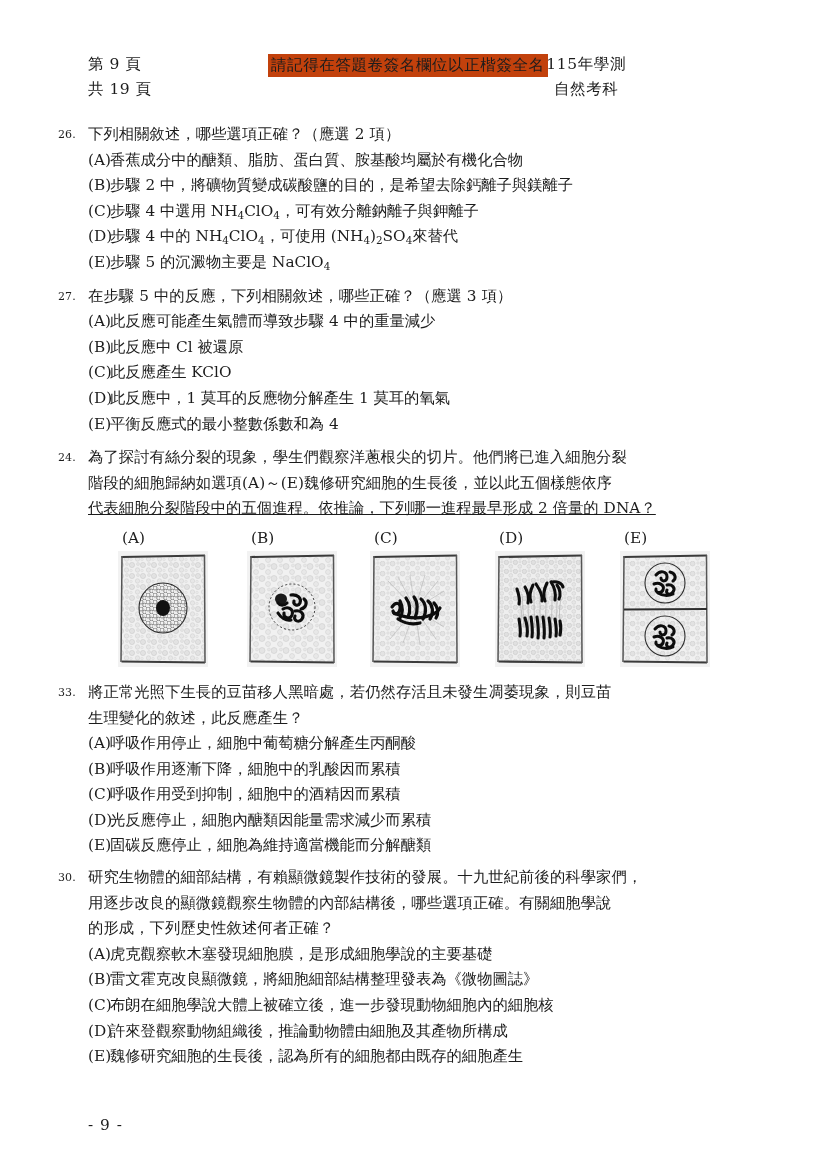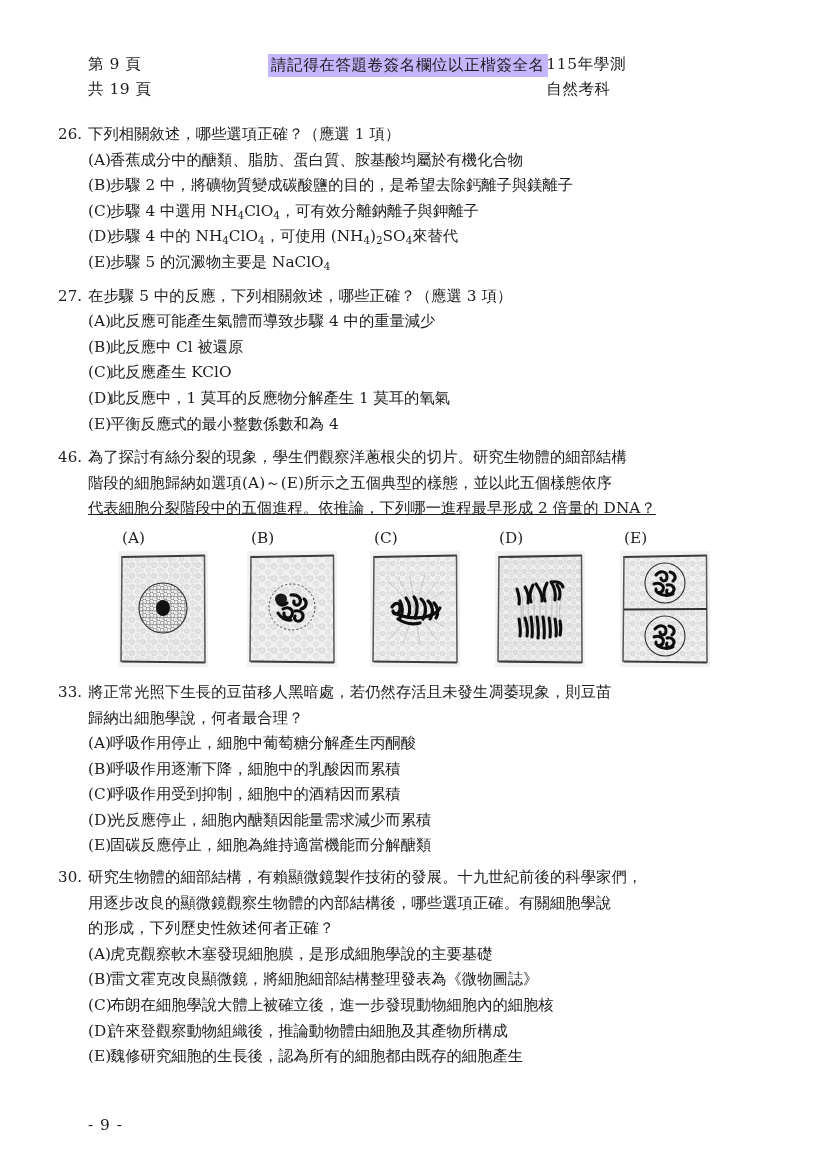--- a/index.html
+++ b/index.html
@@ -39,32 +39,32 @@
     letter-spacing: 0.5px;
     white-space: nowrap;
   }
   .hdr-left div { white-space: pre; }
   .hdr-center {
     position: absolute;
     left: 268px;
     top: 2px;
     font-size: 15.5px;
     line-height: 21px;
-    background: #c4b5fd;
+    background: #c2410c;
     padding: 1px 3px;
     letter-spacing: 0.6px;
     white-space: nowrap;
   }
   .hdr-right {
     position: absolute;
     right: 58px;
     top: 0;
     font-size: 15.5px;
     line-height: 25px;
-    text-align: left;
+    text-align: center;
     white-space: nowrap;
     letter-spacing: 0.6px;
   }
 
   
   .content {
     position: absolute;
     left: 0;
     top: 122px;
     width: 827px;
@@ -81,21 +81,21 @@
     text-align: justify;
     text-justify: inter-ideograph;
     letter-spacing: 0.1px;
   }
   .q-num {
     position: absolute;
     left: -30px;
     top: 0;
     width: 28px;
     text-align: left;
-    font-size: 15px;
+    font-size: 11px;
     line-height: 25.6px;
     white-space: nowrap;
   }
   .stem-line { display: block; white-space: nowrap; }
   .stem-line.wide { letter-spacing: 0.05px; text-decoration: underline; }
 
   .opts {
     margin: 0;
     padding: 0;
     list-style: none;
@@ -179,21 +179,21 @@
       <div>115年學測</div>
       <div>自然考科</div>
     </div>
   </div>
 
   <div class="content">
 
     <div class="q">
       <div class="q-stem">
         <span class="q-num">26.</span>
-        <span class="stem-line">下列相關敘述，哪些選項正確？（應選 1 項）</span>
+        <span class="stem-line">下列相關敘述，哪些選項正確？（應選 2 項）</span>
       </div>
       <ul class="opts">
         <li class="opt">
           <span class="opt-tag">(A)</span><span class="opt-text">香蕉成分中的醣類、脂肪、蛋白質、胺基酸均屬於有機化合物</span>
         </li>
         <li class="opt">
           <span class="opt-tag">(B)</span><span class="opt-text">步驟 2 中，將礦物質變成碳酸鹽的目的，是希望去除鈣離子與鎂離子</span>
         </li>
         <li class="opt">
           <span class="opt-tag">(C)</span><span class="opt-text">步驟 4 中選用 NH<sub>4</sub>ClO<sub>4</sub>，可有效分離鈉離子與鉀離子</span>
@@ -230,23 +230,23 @@
         <li class="opt">
           <span class="opt-tag">(E)</span><span class="opt-text">平衡反應式的最小整數係數和為 4</span>
         </li>
       </ul>
     </div>
 
     <div class="gap-md"></div>
 
     <div class="q">
       <div class="q-stem">
-        <span class="q-num">46.</span>
-        <span class="stem-line">為了探討有絲分裂的現象，學生們觀察洋蔥根尖的切片。研究生物體的細部結構</span>
-        <span class="stem-line">階段的細胞歸納如選項(A)～(E)所示之五個典型的樣態，並以此五個樣態依序</span>
+        <span class="q-num">24.</span>
+        <span class="stem-line">為了探討有絲分裂的現象，學生們觀察洋蔥根尖的切片。他們將已進入細胞分裂</span>
+        <span class="stem-line">階段的細胞歸納如選項(A)～(E)魏修研究細胞的生長後，並以此五個樣態依序</span>
         <span class="stem-line wide">代表細胞分裂階段中的五個進程。依推論，下列哪一進程最早形成 2 倍量的 DNA？</span>
       </div>
     </div>
 
     <div class="fig-row">
 
       <div class="fig-item" style="left:118px;">
         <span class="fig-label">(A)</span>
         <div class="cellbox">
           <svg width="90" height="116" viewBox="0 0 90 116">
@@ -440,21 +440,21 @@
           </svg>
         </div>
       </div>
 
     </div>
 
     <div class="q">
       <div class="q-stem">
         <span class="q-num">33.</span>
         <span class="stem-line">將正常光照下生長的豆苗移人黑暗處，若仍然存活且未發生凋萎現象，則豆苗</span>
-        <span class="stem-line">歸納出細胞學說，何者最合理？</span>
+        <span class="stem-line">生理變化的敘述，此反應產生？</span>
       </div>
       <ul class="opts">
         <li class="opt">
           <span class="opt-tag">(A)</span><span class="opt-text">呼吸作用停止，細胞中葡萄糖分解產生丙酮酸</span>
         </li>
         <li class="opt">
           <span class="opt-tag">(B)</span><span class="opt-text">呼吸作用逐漸下降，細胞中的乳酸因而累積</span>
         </li>
         <li class="opt">
           <span class="opt-tag">(C)</span><span class="opt-text">呼吸作用受到抑制，細胞中的酒精因而累積</span>

